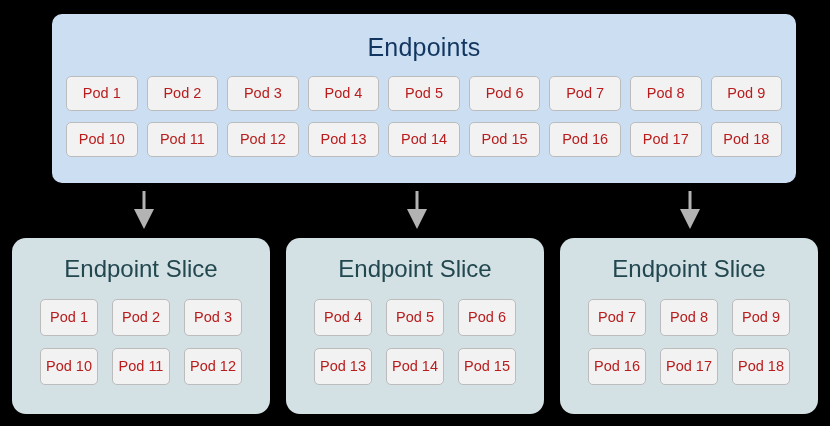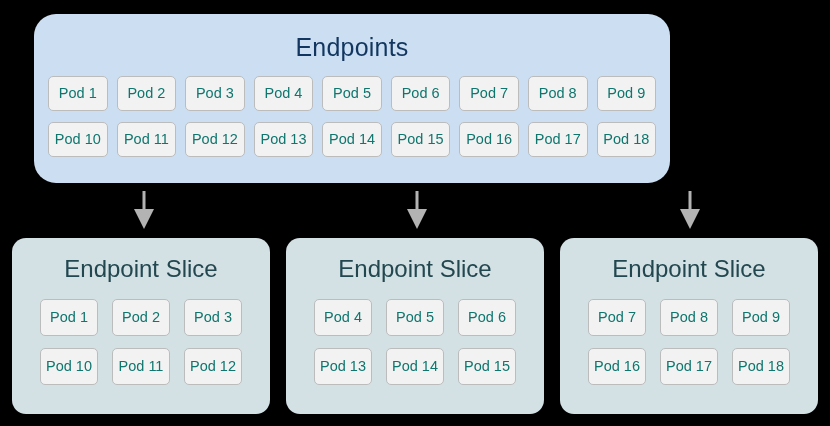--- a/index.html
+++ b/index.html
@@ -11,26 +11,26 @@
     width: 830px;
     height: 426px;
     font-family: "Liberation Sans", sans-serif;
     overflow: hidden;
     position: relative;
   }
 
   
   #endpoints-panel {
     position: absolute;
-    left: 34px;
+    left: 52px;
     top: 14px;
-    width: 636px;
+    width: 744px;
     height: 169px;
     background: #cbdef2;
-    border-radius: 22px;
+    border-radius: 10px;
     box-sizing: border-box;
     padding: 0;
   }
   #endpoints-title {
     text-align: center;
     color: #12365f;
     font-size: 25px;
     font-weight: 400;
     letter-spacing: 0.2px;
     line-height: 1;
@@ -49,21 +49,21 @@
   }
   .endpoints-row .pod-chip {
     flex: 1 1 0;
   }
 
   
   .pod-chip {
     background: #f2f2f2;
     border: 1px solid #bcbcbc;
     border-radius: 5px;
-    color: #0f766e;
+    color: #b91c1c;
     font-size: 14.5px;
     text-align: center;
     line-height: 33px;
     height: 35px;
     box-sizing: border-box;
     white-space: nowrap;
   }
 
   
   #arrows {

